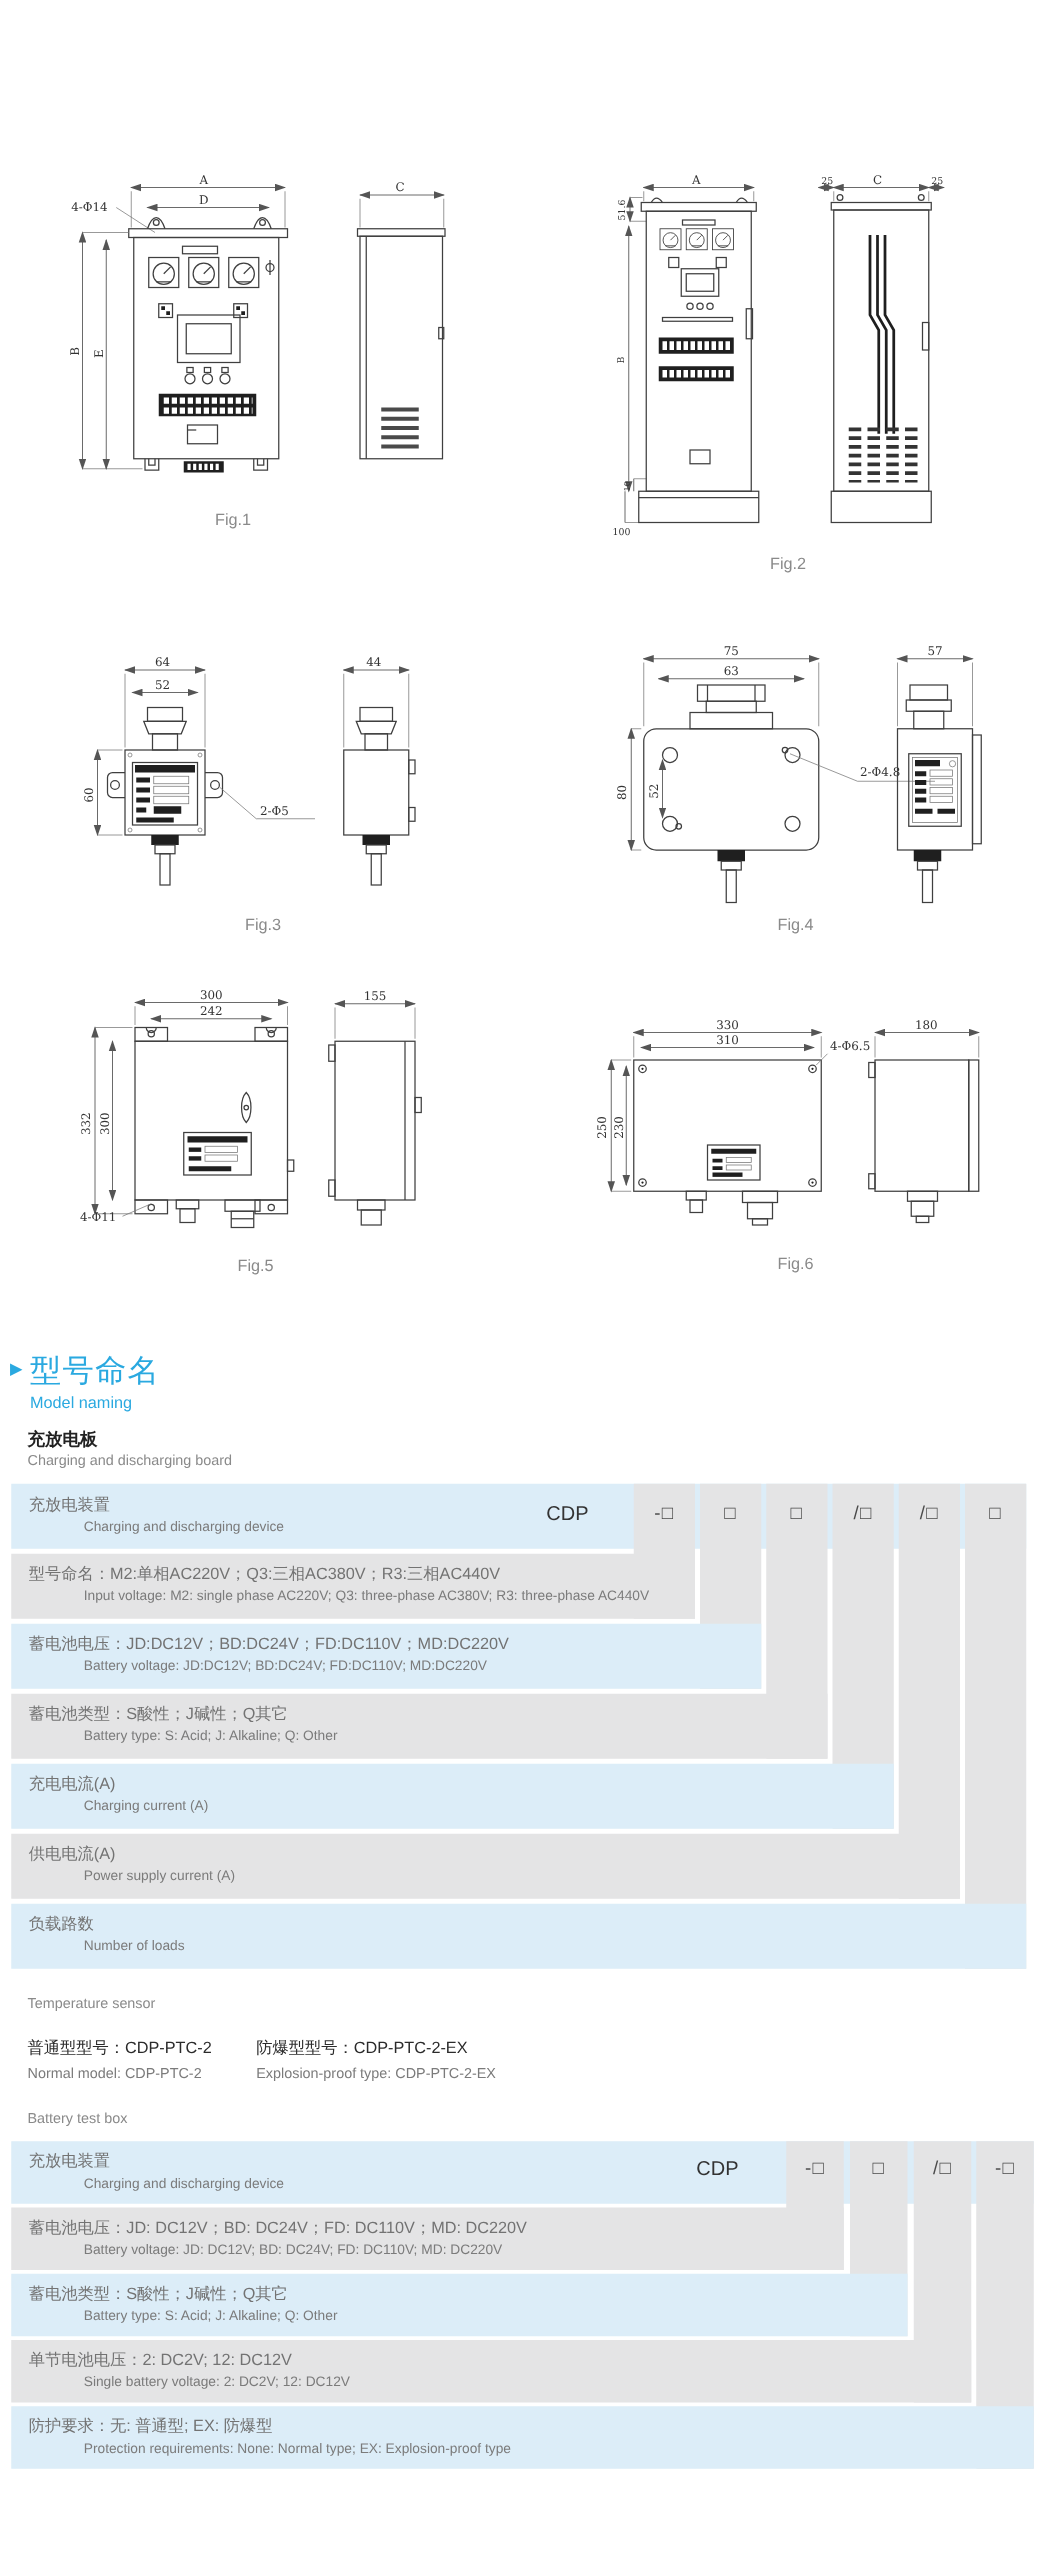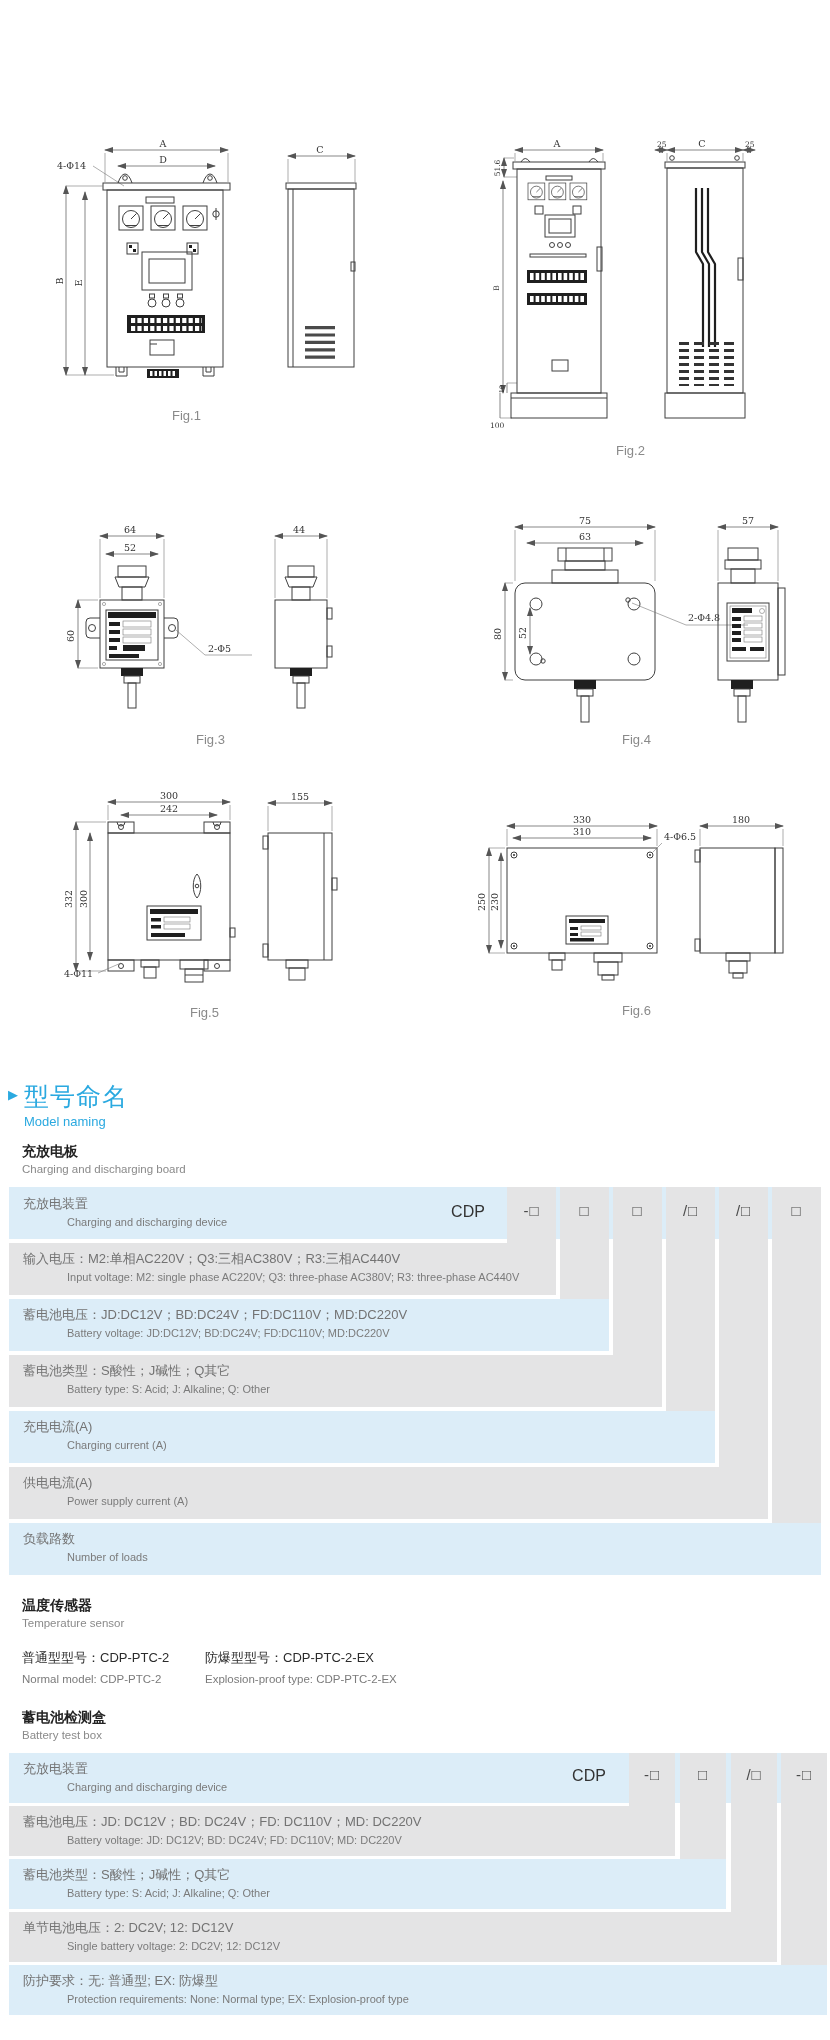--- a/index.html
+++ b/index.html
@@ -24,21 +24,21 @@
   .sec{margin:14px 0 0 22px;}
   .zh-h{font-size:14px;font-weight:bold;color:#222;}
   .en-sub{font-size:11.5px;color:#8a8a8a;margin-top:2px;}
   .ladder{position:relative;margin-left:9px;}
   .l-row{position:absolute;left:0;overflow:hidden;}
   .l-col{position:absolute;top:0;width:49px;background:var(--gray);}
   .l-col2{position:absolute;top:0;width:46px;background:var(--gray);}
   .rowtxt{position:absolute;left:14px;top:7px;z-index:5;}
   .row-zh{font-size:13px;color:#737373;white-space:nowrap;}
   .row-en{font-size:11px;color:#7b7b7b;margin-top:3px;white-space:nowrap;margin-left:44px;}
-  .cdp{position:absolute;z-index:5;font-size:16px;color:#333;text-align:center;top:16px;}
+  .cdp{position:absolute;z-index:5;font-size:16px;color:#333;text-align:left;top:16px;}
   .code{position:absolute;z-index:5;top:15px;text-align:center;font-size:15px;color:#4a4a4a;letter-spacing:1px;}
   .two-col{display:flex;margin-top:20px;}
   .tc-l{width:183px;}
   .mrow-zh{font-size:13px;color:#2b2b2b;}
   .mrow-en{font-size:11.5px;color:#7b7b7b;margin-top:4px;}
 </style>
 </head>
 <body>
 
 <div class="page">
@@ -473,21 +473,21 @@
       <div class="row-en">Charging and discharging device</div>
     </div>
     <div class="cdp" style="left:428px;width:62px;">CDP</div>
     <div class="code" style="left:498px;width:49px;">-□</div>
     <div class="code" style="left:551px;width:49px;">□</div>
     <div class="code" style="left:604px;width:49px;">□</div>
     <div class="code" style="left:657px;width:49px;">/□</div>
     <div class="code" style="left:710px;width:49px;">/□</div>
     <div class="code" style="left:763px;width:49px;">□</div>
     <div class="rowtxt" style="top:63px;">
-      <div class="row-zh">输入电压：M2:单相AC220V；Q3:三相AC380V；R3:三相AC440V</div>
+      <div class="row-zh">型号命名：M2:单相AC220V；Q3:三相AC380V；R3:三相AC440V</div>
       <div class="row-en">Input voltage: M2: single phase AC220V; Q3: three-phase AC380V; R3: three-phase AC440V</div>
     </div>
     <div class="rowtxt" style="top:119px;">
       <div class="row-zh">蓄电池电压：JD:DC12V；BD:DC24V；FD:DC110V；MD:DC220V</div>
       <div class="row-en">Battery voltage: JD:DC12V; BD:DC24V; FD:DC110V; MD:DC220V</div>
     </div>
     <div class="rowtxt" style="top:175px;">
       <div class="row-zh">蓄电池类型：S酸性；J碱性；Q其它</div>
       <div class="row-en">Battery type: S: Acid; J: Alkaline; Q: Other</div>
     </div>
@@ -499,34 +499,32 @@
       <div class="row-zh">供电电流(A)</div>
       <div class="row-en">Power supply current (A)</div>
     </div>
     <div class="rowtxt" style="top:343px;">
       <div class="row-zh">负载路数</div>
       <div class="row-en">Number of loads</div>
     </div>
   </div>
 
   <div class="sec" style="margin-top:22px;">
-    <div class="zh-h">温度传感器</div>
     <div class="en-sub">Temperature sensor</div>
     <div class="two-col">
       <div class="tc-l mrow-zh">普通型型号：CDP-PTC-2</div>
       <div class="mrow-zh">防爆型型号：CDP-PTC-2-EX</div>
     </div>
     <div class="two-col" style="margin-top:2px;">
       <div class="tc-l mrow-en">Normal model: CDP-PTC-2</div>
       <div class="mrow-en">Explosion-proof type: CDP-PTC-2-EX</div>
     </div>
   </div>
 
   <div class="sec" style="margin-top:24px;">
-    <div class="zh-h">蓄电池检测盒</div>
     <div class="en-sub">Battery test box</div>
   </div>
 
   <div class="ladder" style="margin-top:12px;width:818px;height:262px;">
     <div class="l-row" style="top:0;width:818px;height:50px;background:var(--blue);z-index:0;"></div>
     <div class="l-col2" style="left:620px;height:103px;z-index:1;"></div>
     <div class="l-col2" style="left:671px;height:156px;z-index:1;"></div>
     <div class="l-col2" style="left:722px;height:209px;z-index:1;"></div>
     <div class="l-col2" style="left:772px;height:262px;z-index:1;"></div>
     <div class="l-row" style="top:53px;width:666px;height:50px;background:var(--gray);z-index:2;"></div>

